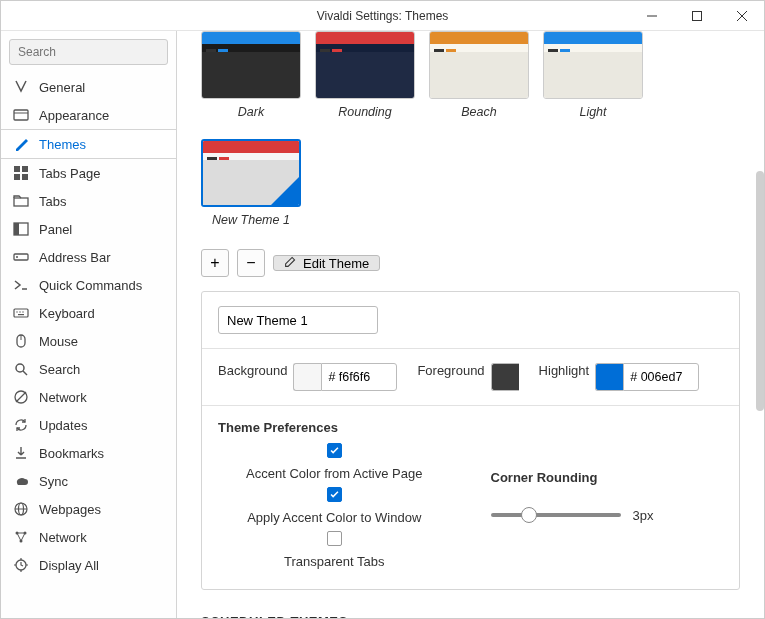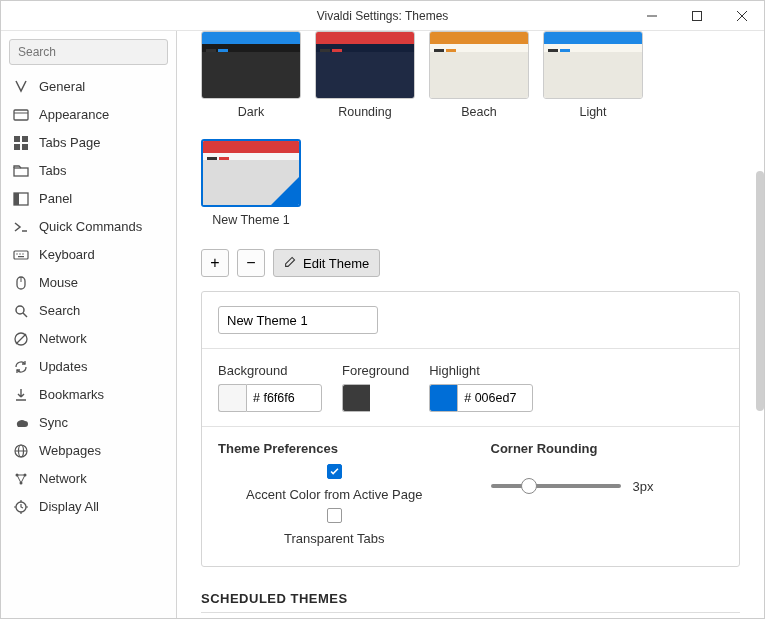--- a/index.html
+++ b/index.html
@@ -8,52 +8,52 @@
 .titlebar { height: 30px; display: flex; align-items: center; justify-content: center; position: relative; border-bottom: 1px solid #e5e5e5; }
 .titlebar .title { font-size: 12px; color: #333; }
 .win-controls { position: absolute; right: 0; top: 0; display: flex; }
 .win-btn { width: 45px; height: 30px; display: flex; align-items: center; justify-content: center; cursor: default; }
 .win-btn svg { width: 10px; height: 10px; }
 .body { flex: 1; display: flex; overflow: hidden; }
 .sidebar { width: 176px; border-right: 1px solid #d4d4d4; display: flex; flex-direction: column; background: #fefefe; }
 .search-wrap { padding: 8px; }
 .search { width: 100%; height: 26px; border: 1px solid #ccc; border-radius: 3px; padding: 0 8px; font-size: 12px; background: #f2f2f2; color: #888; }
 .nav { flex: 1; overflow-y: auto; }
-.nav-item { display: flex; gap: 10px; padding: 6px 12px; cursor: pointer; font-size: 13px; color: #333; }
+.nav-item { display: flex; align-items: center; gap: 10px; padding: 6px 12px; cursor: pointer; font-size: 13px; color: #333; }
 .nav-item.active { color: #006ed7; background: #fff; border: 1px solid #d4d4d4; border-left: none; border-right: none; position: relative; }
 .nav-item.active::after { content:''; position:absolute; right:-1px; top:0; bottom:0; width:1px; background:#fff; }
 .nav-icon { width: 16px; height: 16px; display: flex; align-items: center; justify-content: center; color: #555; }
 .nav-item.active .nav-icon { color: #006ed7; }
 .main { flex: 1; overflow-y: auto; padding: 0 24px 24px 24px; position: relative; }
 .scroll-indicator { position:absolute; right:0; top:140px; width:8px; height:240px; background:#cfcfcf; border-radius:4px; }
 .theme-row { display: flex; gap: 14px; margin-top: 0; }
-.theme-card { width: 100px; text-align: center; }
+.theme-card { width: 100px; text-align: center; font-style: italic; }
 .theme-preview { width: 100px; height: 68px; border: 1px solid #ccc; border-radius: 3px; position: relative; overflow: hidden; cursor: pointer; }
 .theme-preview.selected { border: 2px solid #006ed7; }
 .theme-preview .hdr { height: 18%; }
 .theme-preview .tabstrip { height: 12%; display:flex; align-items:flex-end; gap:2px; padding-left:4px; }
 .theme-preview .tabstrip span { width:10px; height:3px; display:block; }
 .theme-preview .page { height: 70%; }
 .theme-name { margin-top: 6px; font-size: 12.5px; color: #333; }
 .theme-row2 { margin-top: 20px; display:flex; gap:14px; }
 .checkmark-corner { position:absolute; right:0; bottom:0; width:0; height:0; border-left:28px solid transparent; border-bottom:28px solid #006ed7; }
 .toolbar { display: flex; gap: 8px; margin-top: 22px; align-items:center; }
 .icon-btn { width: 28px; height: 28px; border: 1px solid #bbb; background: #fcfcfc; border-radius: 3px; display:flex; align-items:center; justify-content:center; cursor:pointer; font-size:16px; }
-.edit-btn { height: 28px; padding: 0 10px; border: 1px solid #bbb; background: #e5e5e5; border-radius: 3px; display:flex; align-items:center; gap:6px; cursor:pointer; font-size:13px; }
+.edit-btn { height: 16px; padding: 0 10px; border: 1px solid #bbb; background: #e5e5e5; border-radius: 3px; display:flex; align-items:center; gap:6px; cursor:pointer; font-size:13px; }
 .panel { border: 1px solid #d5d5d5; border-radius: 3px; margin-top: 14px; }
 .panel-section { padding: 14px 16px; }
 .panel-section + .panel-section { border-top: 1px solid #e2e2e2; }
 .name-input { width: 160px; height: 28px; border: 1px solid #bbb; border-radius: 3px; padding: 0 8px; font-size: 13px; }
 .color-row { display: flex; gap: 20px; }
-.color-group { display: flex; flex-direction: column; gap: 6px; }
+.color-group { display: flex; flex-direction: row; gap: 6px; }
 .color-label { font-size: 13px; color: #333; }
 .color-field { display: flex; }
 .swatch { width: 28px; height: 28px; border: 1px solid #bbb; border-right: none; border-radius: 3px 0 0 3px; }
 .hex-input { width: 76px; height: 28px; border: 1px solid #bbb; border-radius: 0 3px 3px 0; padding: 0 6px; font-size: 12.5px; font-family: inherit; }
-.prefs-row { display: flex; gap: 40px; }
+.prefs-row { display: flex; gap: 40px; align-items: center; }
 .prefs-col { flex: 1; }
 .prefs-title { font-weight: 600; font-size: 13px; margin-bottom: 8px; }
 .checkbox-row { display: flex; align-items: center; gap: 8px; margin-bottom: 6px; font-size: 13px; cursor:pointer;flex-direction:column; }
 .cb { width: 15px; height: 15px; border: 1px solid #999; border-radius: 2px; display:flex; align-items:center; justify-content:center; background:#fff; }
 .cb.checked { background: #006ed7; border-color:#006ed7; }
 .cb.checked svg { width:11px; height:11px; }
 .slider-row { display:flex; align-items:center; gap:12px; margin-top:20px; }
 .slider { position:relative; width:130px; height: 20px; }
 .slider-track { position:absolute; top:8px; left:0; right:0; height:4px; background:#888; border-radius:2px; }
 .slider-thumb { position:absolute; top:2px; left:30px; width:16px; height:16px; background:#fff; border:1px solid #888; border-radius:50%; }
@@ -101,20 +101,28 @@
           </div>
           <div class="nav-item">
             <span class="nav-icon">
               <svg viewBox="0 0 16 16">
                 <rect x="1" y="3" width="14" height="10" rx="1" fill="none" stroke="currentColor" stroke-width="1.3"></rect>
                 <line x1="1" y1="6" x2="15" y2="6" stroke="currentColor"></line>
               </svg>
             </span>
             <span>Appearance</span>
           </div>
+          <div class="nav-item active">
+            <span class="nav-icon">
+              <svg viewBox="0 0 16 16">
+                <path d="M3 13l8-8 2 2-8 8H3v-2z M11 5l2-2 2 2-2 2" fill="currentColor"></path>
+              </svg>
+            </span>
+            <span>Themes</span>
+          </div>
           <div class="nav-item">
             <span class="nav-icon">
               <svg viewBox="0 0 16 16">
                 <rect x="1" y="1" width="6" height="6" fill="currentColor"></rect>
                 <rect x="9" y="1" width="6" height="6" fill="currentColor"></rect>
                 <rect x="1" y="9" width="6" height="6" fill="currentColor"></rect>
                 <rect x="9" y="9" width="6" height="6" fill="currentColor"></rect>
               </svg>
             </span>
             <span>Tabs Page</span>
@@ -129,20 +137,29 @@
             <span>Tabs</span>
           </div>
           <div class="nav-item">
             <span class="nav-icon">
               <svg viewBox="0 0 16 16">
                 <rect x="1" y="2" width="14" height="12" fill="none" stroke="currentColor" stroke-width="1.3"></rect>
                 <rect x="1" y="2" width="5" height="12" fill="currentColor"></rect>
               </svg>
             </span>
             <span>Panel</span>
+          </div>
+          <div class="nav-item">
+            <span class="nav-icon">
+              <svg viewBox="0 0 16 16">
+                <rect x="1" y="5" width="14" height="6" rx="1" fill="none" stroke="currentColor" stroke-width="1.3"></rect>
+                <circle cx="4" cy="8" r="1" fill="currentColor"></circle>
+              </svg>
+            </span>
+            <span>Address Bar</span>
           </div>
           <div class="nav-item">
             <span class="nav-icon">
               <svg viewBox="0 0 16 16">
                 <path d="M2 4l5 4-5 4M9 12h5" fill="none" stroke="currentColor" stroke-width="1.5"></path>
               </svg>
             </span>
             <span>Quick Commands</span>
           </div>
           <div class="nav-item">
@@ -349,20 +366,28 @@
               <div id="prefs-list">
                   <div class="checkbox-row">
                     <span class="cb checked">
                       <svg viewBox="0 0 16 16">
                         <path d="M3 8l3 3 7-7" fill="none" stroke="#fff" stroke-width="2.2"></path>
                       </svg>
                     </span>
                     <span>Accent Color from Active Page</span>
                   </div>
                   <div class="checkbox-row">
+                    <span class="cb checked">
+                      <svg viewBox="0 0 16 16">
+                        <path d="M3 8l3 3 7-7" fill="none" stroke="#fff" stroke-width="2.2"></path>
+                      </svg>
+                    </span>
+                    <span>Apply Accent Color to Window</span>
+                  </div>
+                  <div class="checkbox-row">
                     <span class="cb"></span>
                     <span>Transparent Tabs</span>
                   </div>
                 </div>
             </div>
             <div class="prefs-col">
               <div class="prefs-title">Corner Rounding</div>
               <div class="slider-row">
                 <div class="slider">
                   <div class="slider-track"></div>

